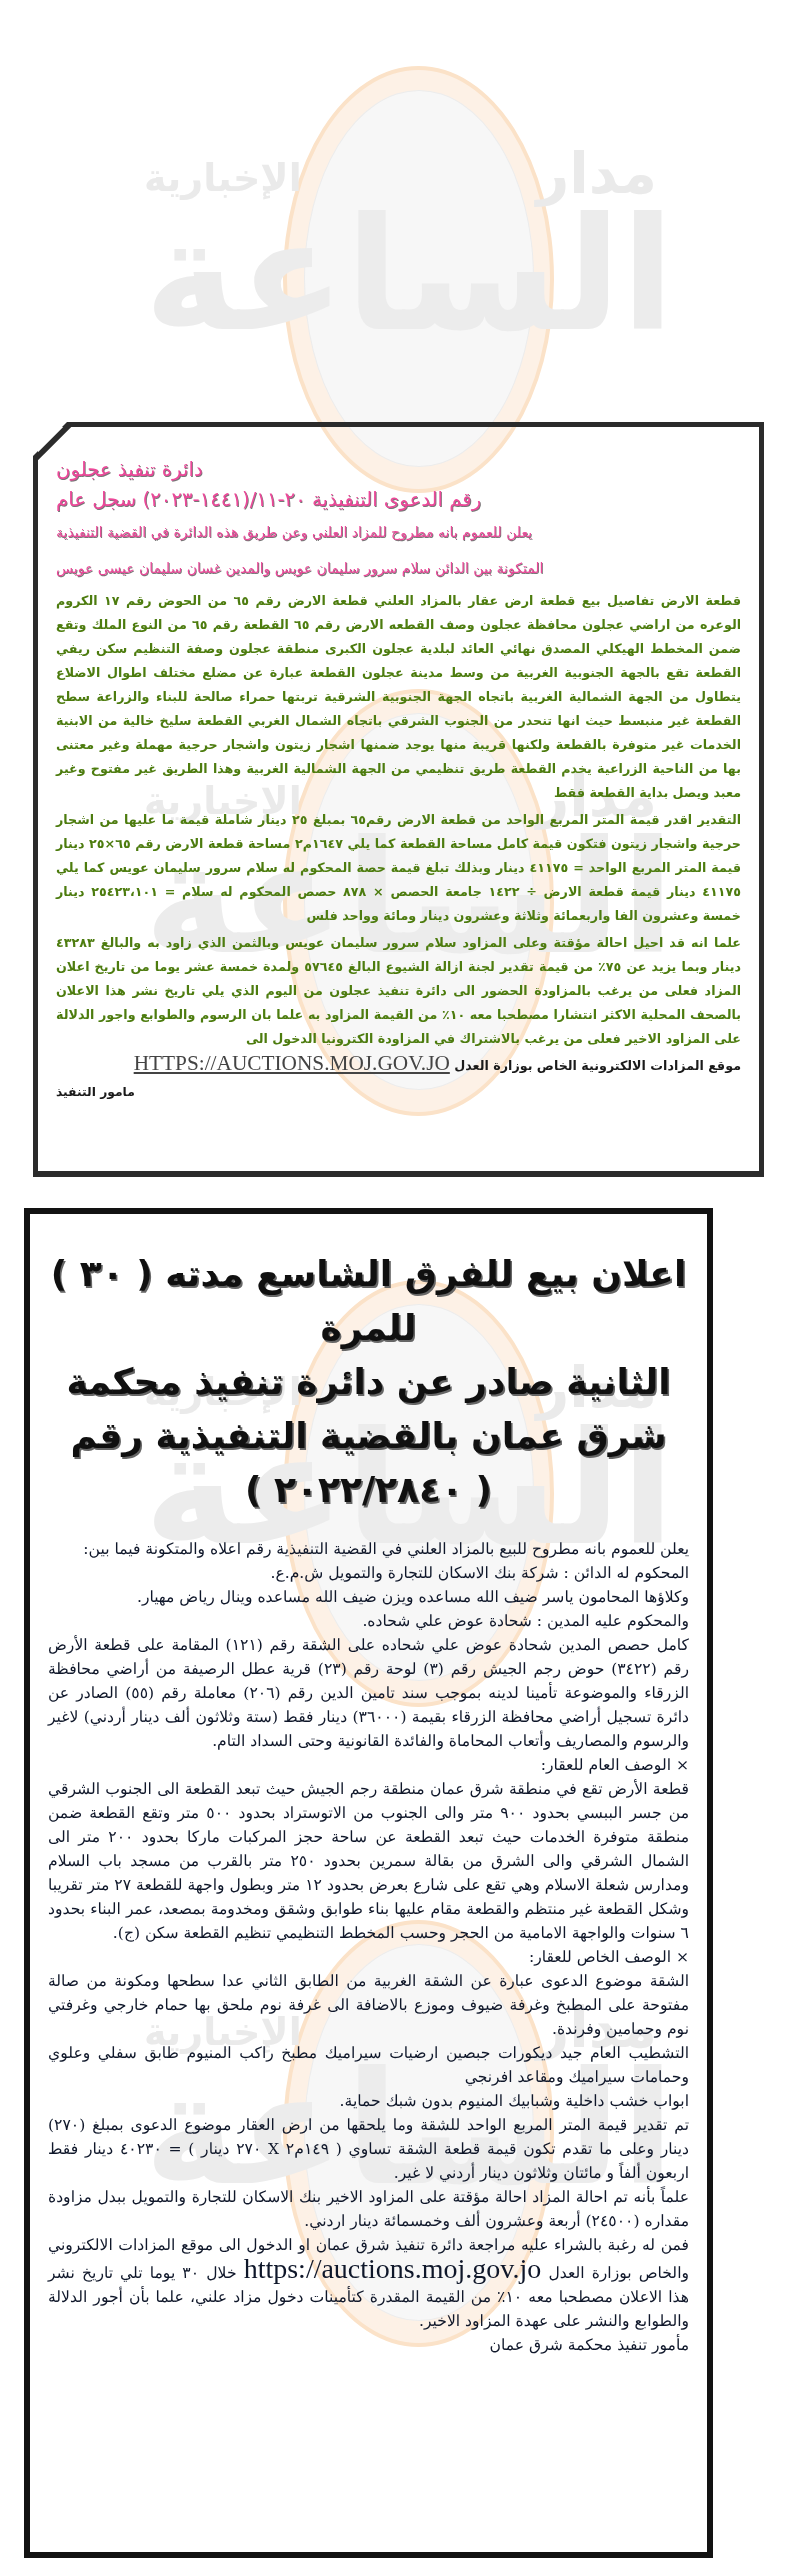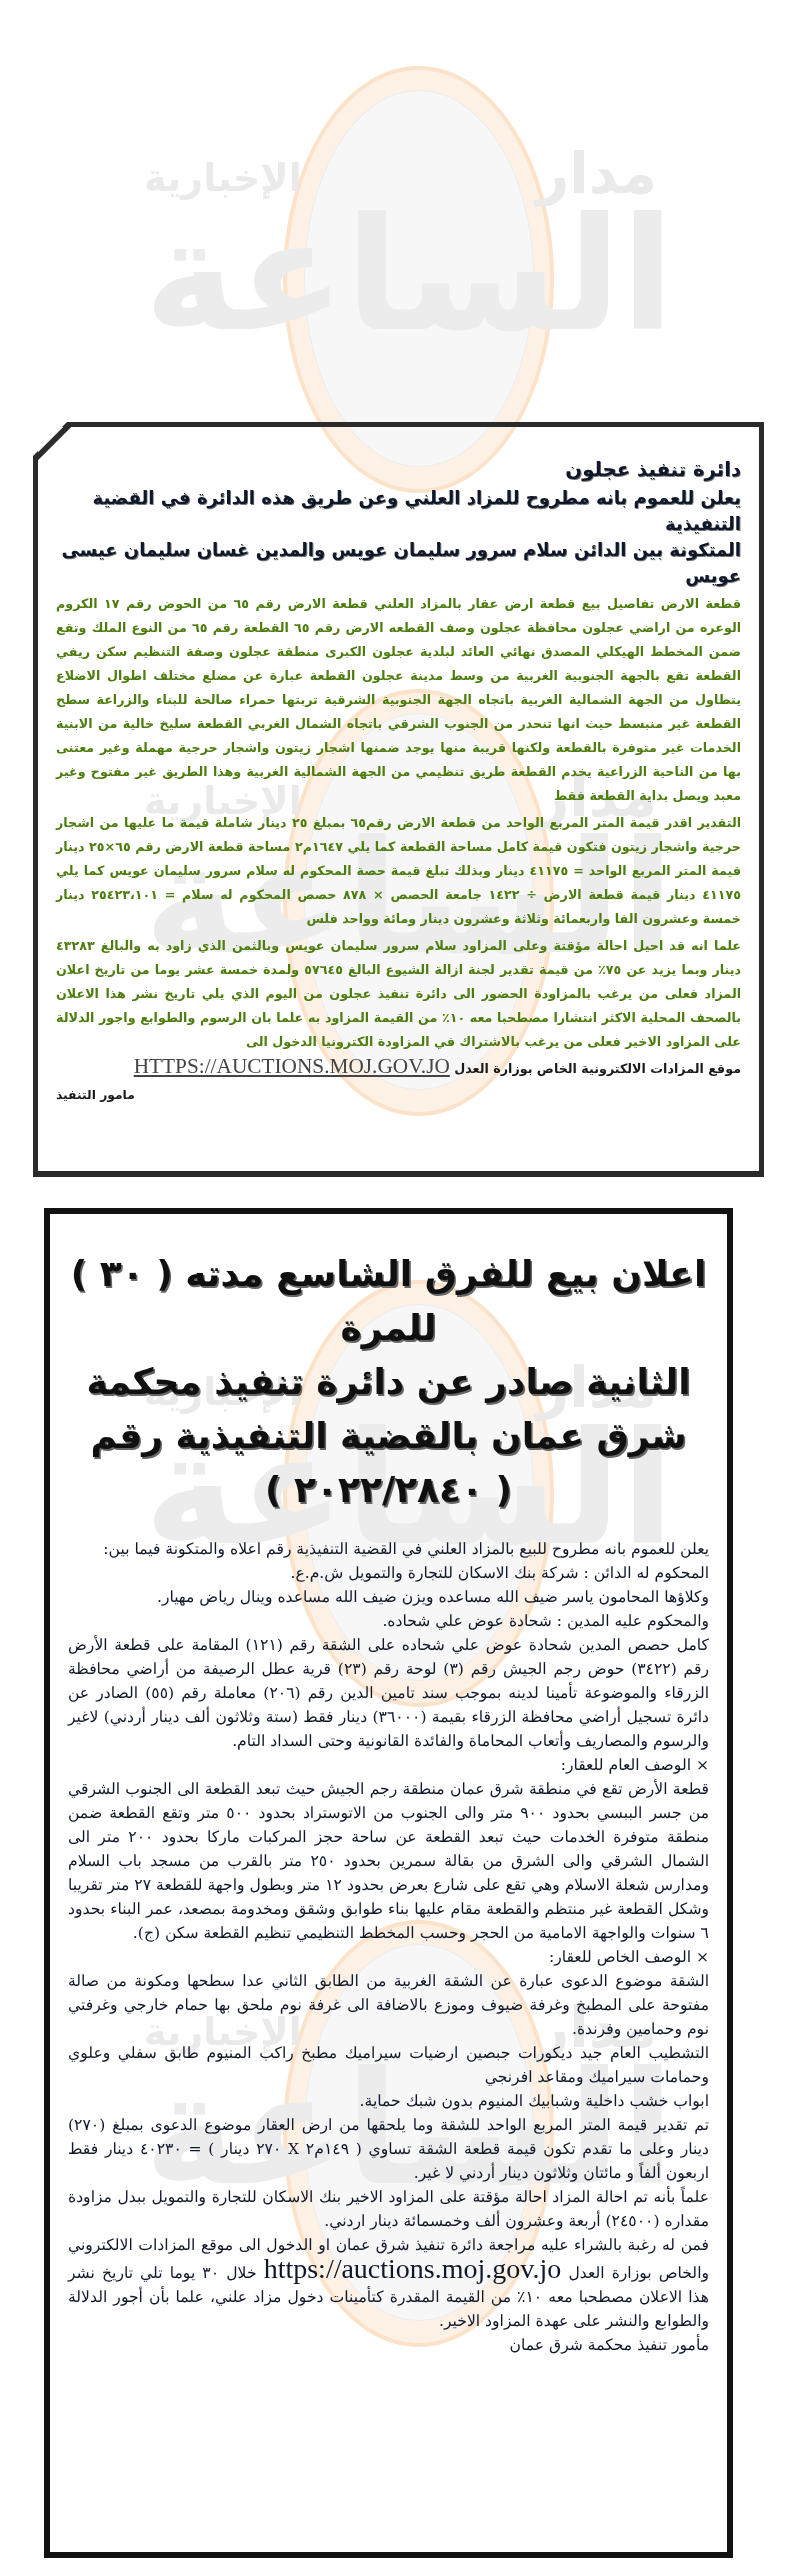--- a/index.html
+++ b/index.html
@@ -10,30 +10,30 @@
   .wm .clock-outer { position: absolute; left: 139px; top: 33px; width: 271px; height: 427px; border-radius: 50%; background: #fdf1e6; border: 4.9px solid #fbe2c8; box-sizing: border-box; }
   .wm .clock-face { position: absolute; left: 160px; top: 57px; width: 230px; height: 377px; border-radius: 50%; background: #f7f7f7; border: 1.6px solid #ececec; box-sizing: border-box; }
   .wm .brand-small { position: absolute; left: 0px; top: 123px; width: 139px; text-align: center; font-family: "DejaVu Sans", sans-serif; font-weight: bold; font-size: 38px; color: #eaeaea; }
   .wm .brand-top { position: absolute; right: 0px; top: 107px; font-family: "DejaVu Sans", sans-serif; font-weight: bold; font-size: 57px; color: #eaeaea; }
   .wm .brand-big { position: absolute; left: 0; right: 0; top: 164px; text-align: center; font-family: "DejaVu Sans", sans-serif; font-weight: bold; font-size: 156px; line-height: 1; color: #ececec; }
 
   
   .notice1 { position: absolute; left: 33px; top: 422px; width: 731px; height: 755px; box-sizing: border-box; border: 5.7px solid #2b2b2b; border-bottom-width: 6.6px; border-right-width: 5.7px; z-index: 1; clip-path: polygon(34px 0, 100% 0, 100% 100%, 0 100%, 0 34px); background: transparent; }
   .notice1-corner { position: absolute; left: 33px; top: 422px; width: 49px; height: 49px; z-index: 2; }
   .n1-inner { direction: rtl; padding: 28px 18px 0 18px; }
-  .n1-head { text-align: right; font-weight: bold; color: #0f172a; text-shadow: 0.8px 0.8px 0 #777; }
+  .n1-head { text-align: left; font-weight: normal; color: #ec4899; text-shadow: 0.8px 0.8px 0 #777; }
   .n1-h1 { font-size: 19.7px; line-height: 29.5px; }
-  .n1-h2 { font-size: 18px; line-height: 26px; }
+  .n1-h2 { font-size: 14px; line-height: 36px; }
   .n1-body { font-weight: bold; font-size: 12.7px; line-height: 24px; text-align: justify; text-align-last: right; color: #4d7c0f; margin-top: 3px; }
   .n1-url-line { font-weight: bold; font-size: 12.7px; line-height: 24.6px; text-align: right; margin-top: 0px; }
   .n1-url { font-family: "Liberation Serif", serif; font-weight: normal; font-size: 21.3px; text-decoration: underline; color: #444; direction: ltr; unicode-bidi: embed; }
   .n1-sign { font-weight: bold; font-size: 12.3px; text-align: left; margin-top: 6.6px; }
 
   
-  .notice2 { position: absolute; left: 44px; top: 1208px; width: 689px; height: 1350px; box-sizing: border-box; border: 6.6px solid #121212; z-index: 1; }
+  .notice2 { position: absolute; left: 24px; top: 1208px; width: 689px; height: 1350px; box-sizing: border-box; border: 6.6px solid #121212; z-index: 1; }
   .n2-inner { direction: rtl; padding: 33px 18px 0 18px; }
   .n2-title { text-align: center; font-weight: bold; font-size: 36px; line-height: 54px; color: #101010; text-shadow: 1.6px 1.6px 0 #666; margin: 0; }
   .n2-body { font-family: "DejaVu Serif", serif; font-size: 15.6px; line-height: 24px; color: #0f172a; margin-top: 19.7px; text-align: justify; text-align-last: right; }
   .n2-body p { margin: 0; }
   .n2-url { font-family: "Liberation Serif", serif; font-size: 28px; direction: ltr; unicode-bidi: embed; }
   .n2-sign { margin-top: 4.9px; }
 </style>
 </head>
 <body>
 
@@ -68,20 +68,21 @@
   <div class="brand-top">مدار</div>
   <div class="brand-big">الساعة</div>
 </div>
 
 <svg class="notice1-corner" viewBox="0 0 60 60">
   <line x1="3" y1="45" x2="45" y2="3" stroke="#2b2b2b" stroke-width="7"></line>
 </svg>
 <section class="notice1">
   <div class="n1-inner">
     <div class="n1-head n1-h1">دائرة تنفيذ عجلون</div>
+    <div class="n1-head n1-h1">رقم الدعوى التنفيذية ٢٠-١١/(١٤٤١-٢٠٢٣) سجل عام</div>
     <div class="n1-head n1-h2">يعلن للعموم بانه مطروح للمزاد العلني وعن طريق هذه الدائرة في القضية التنفيذية</div>
     <div class="n1-head n1-h2">المتكونة بين الدائن سلام سرور سليمان عويس والمدين غسان سليمان عيسى عويس</div>
 
     <div class="n1-body">قطعة الارض تفاصيل بيع قطعة ارض عقار بالمزاد العلني قطعة الارض رقم ٦٥ من الحوض رقم ١٧ الكروم الوعره من اراضي عجلون محافظة عجلون وصف القطعه الارض رقم ٦٥ القطعة رقم ٦٥ من النوع الملك وتقع ضمن المخطط الهيكلي المصدق نهائي العائد لبلدية عجلون الكبرى منطقة عجلون وصفة التنظيم سكن ريفي القطعة تقع بالجهة الجنوبية الغربية من وسط مدينة عجلون القطعة عبارة عن مضلع مختلف اطوال الاضلاع يتطاول من الجهة الشمالية الغربية باتجاه الجهة الجنوبية الشرقية تربتها حمراء صالحة للبناء والزراعة سطح القطعة غير منبسط حيث انها تنحدر من الجنوب الشرقي باتجاه الشمال الغربي القطعة سليخ خالية من الابنية الخدمات غير متوفرة بالقطعة ولكنها قريبة منها يوجد ضمنها اشجار زيتون واشجار حرجية مهملة وغير معتنى بها من الناحية الزراعية يخدم القطعة طريق تنظيمي من الجهة الشمالية الغربية وهذا الطريق غير مفتوح وغير معبد ويصل بداية القطعة فقط</div>
     <div class="n1-body">التقدير اقدر قيمة المتر المربع الواحد من قطعة الارض رقم٦٥ بمبلغ ٢٥ دينار شاملة قيمة  ما عليها من اشجار حرجية واشجار زيتون فتكون قيمة كامل مساحة القطعة كما يلي ١٦٤٧م٢ مساحة قطعة الارض رقم ٦٥×٢٥ دينار قيمة المتر المربع الواحد = ٤١١٧٥ دينار وبذلك تبلغ قيمة حصة المحكوم له سلام سرور سليمان عويس كما يلي ٤١١٧٥ دينار قيمة قطعة الارض ÷ ١٤٢٢ جامعة الحصص × ٨٧٨ حصص المحكوم له سلام = ٢٥٤٢٣،١٠١ دينار خمسة وعشرون الفا واربعمائة وثلاثة وعشرون دينار ومائة وواحد فلس</div>
     <div class="n1-body">علما انه قد احيل احالة مؤقتة وعلى المزاود سلام سرور سليمان عويس وبالثمن الذي زاود به والبالغ ٤٣٢٨٣ دينار وبما يزيد عن ٧٥٪ من قيمة تقدير لجنة ازالة الشيوع البالغ ٥٧٦٤٥ ولمدة خمسة عشر يوما من تاريخ اعلان المزاد فعلى من يرغب بالمزاودة الحضور الى دائرة تنفيذ عجلون من اليوم الذي يلي تاريخ نشر هذا الاعلان بالصحف المحلية الاكثر انتشارا مصطحبا معه ١٠٪ من القيمة المزاود به علما بان الرسوم والطوابع واجور الدلالة على المزاود الاخير فعلى من يرغب بالاشتراك في المزاودة الكترونيا الدخول الى</div>
 
     <div class="n1-url-line">
       <span>موقع المزادات الالكترونية الخاص بوزارة العدل</span>
       <a class="n1-url">HTTPS://AUCTIONS.MOJ.GOV.JO</a>

